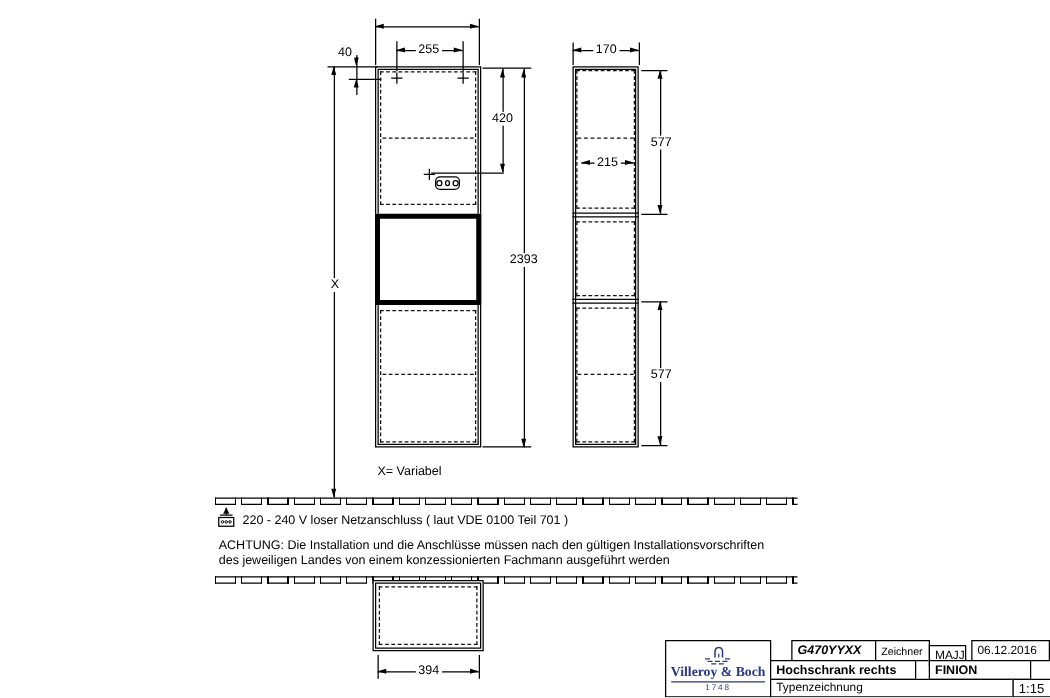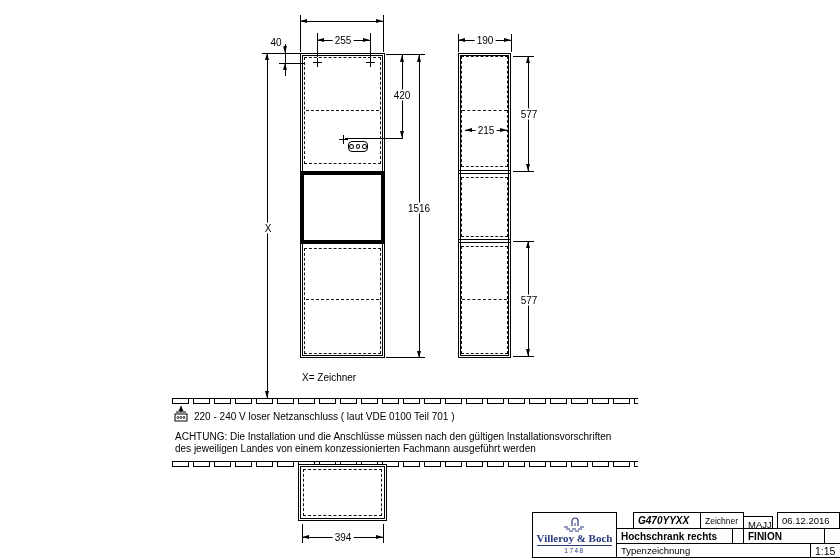--- a/index.html
+++ b/index.html
@@ -105,41 +105,41 @@
     <div class="vl" style="left:402px;top:55px;height:83px;"></div>
     <div class="hl" style="left:345px;top:138px;width:58px;"></div>
     <div class="ah u" style="left:399.5px;top:55px;"></div>
     <div class="ah d" style="left:399.5px;top:131px;"></div>
     <div class="dlabel" style="left:402px;top:95px;">420</div>
 
     <div class="hl" style="left:386px;top:357px;width:39px;"></div>
     <div class="vl" style="left:419px;top:55px;height:303px;"></div>
     <div class="ah u" style="left:416.5px;top:55px;"></div>
     <div class="ah d" style="left:416.5px;top:351px;"></div>
-    <div class="dlabel" style="left:419px;top:208px;">1516</div>
-
-    <div class="note" style="left:302px;top:372px;">X= Zeichner</div>
+    <div class="dlabel" style="left:419px;top:208px;">2393</div>
+
+    <div class="note" style="left:302px;top:372px;">X= Variabel</div>
   </div>
 
   <div>
     <div class="carcass" style="left:458px;top:53px;width:53px;height:305px;"></div>
     <div class="dashedbox" style="left:461px;top:56px;width:47px;height:111px;"></div>
     <div class="hl dash" style="left:462px;top:110px;width:45px;"></div>
     <div class="joint" style="left:458px;top:170px;width:53px;"></div>
     <div class="dashedbox" style="left:461px;top:177px;width:47px;height:60px;"></div>
     <div class="joint" style="left:458px;top:239px;width:53px;"></div>
     <div class="dashedbox" style="left:461px;top:246px;width:47px;height:108px;"></div>
     <div class="hl dash" style="left:462px;top:299px;width:45px;"></div>
 
     <div class="vl" style="left:458px;top:34px;height:18px;"></div>
     <div class="vl" style="left:511px;top:34px;height:18px;"></div>
     <div class="hl" style="left:458px;top:40px;width:53px;"></div>
     <div class="ah l" style="left:458px;top:37.5px;"></div>
     <div class="ah r" style="left:504px;top:37.5px;"></div>
-    <div class="dlabel" style="left:485px;top:40px;">190</div>
+    <div class="dlabel" style="left:485px;top:40px;">170</div>
 
     <div class="hl" style="left:465px;top:130px;width:42px;"></div>
     <div class="ah l" style="left:465px;top:127.5px;"></div>
     <div class="ah r" style="left:500px;top:127.5px;"></div>
     <div class="dlabel" style="left:486px;top:130px;">215</div>
 
     <div class="hl" style="left:513px;top:56px;width:21px;"></div>
     <div class="hl" style="left:513px;top:171px;width:21px;"></div>
     <div class="vl" style="left:528px;top:56px;height:115px;"></div>
     <div class="ah u" style="left:525.5px;top:56px;"></div>

